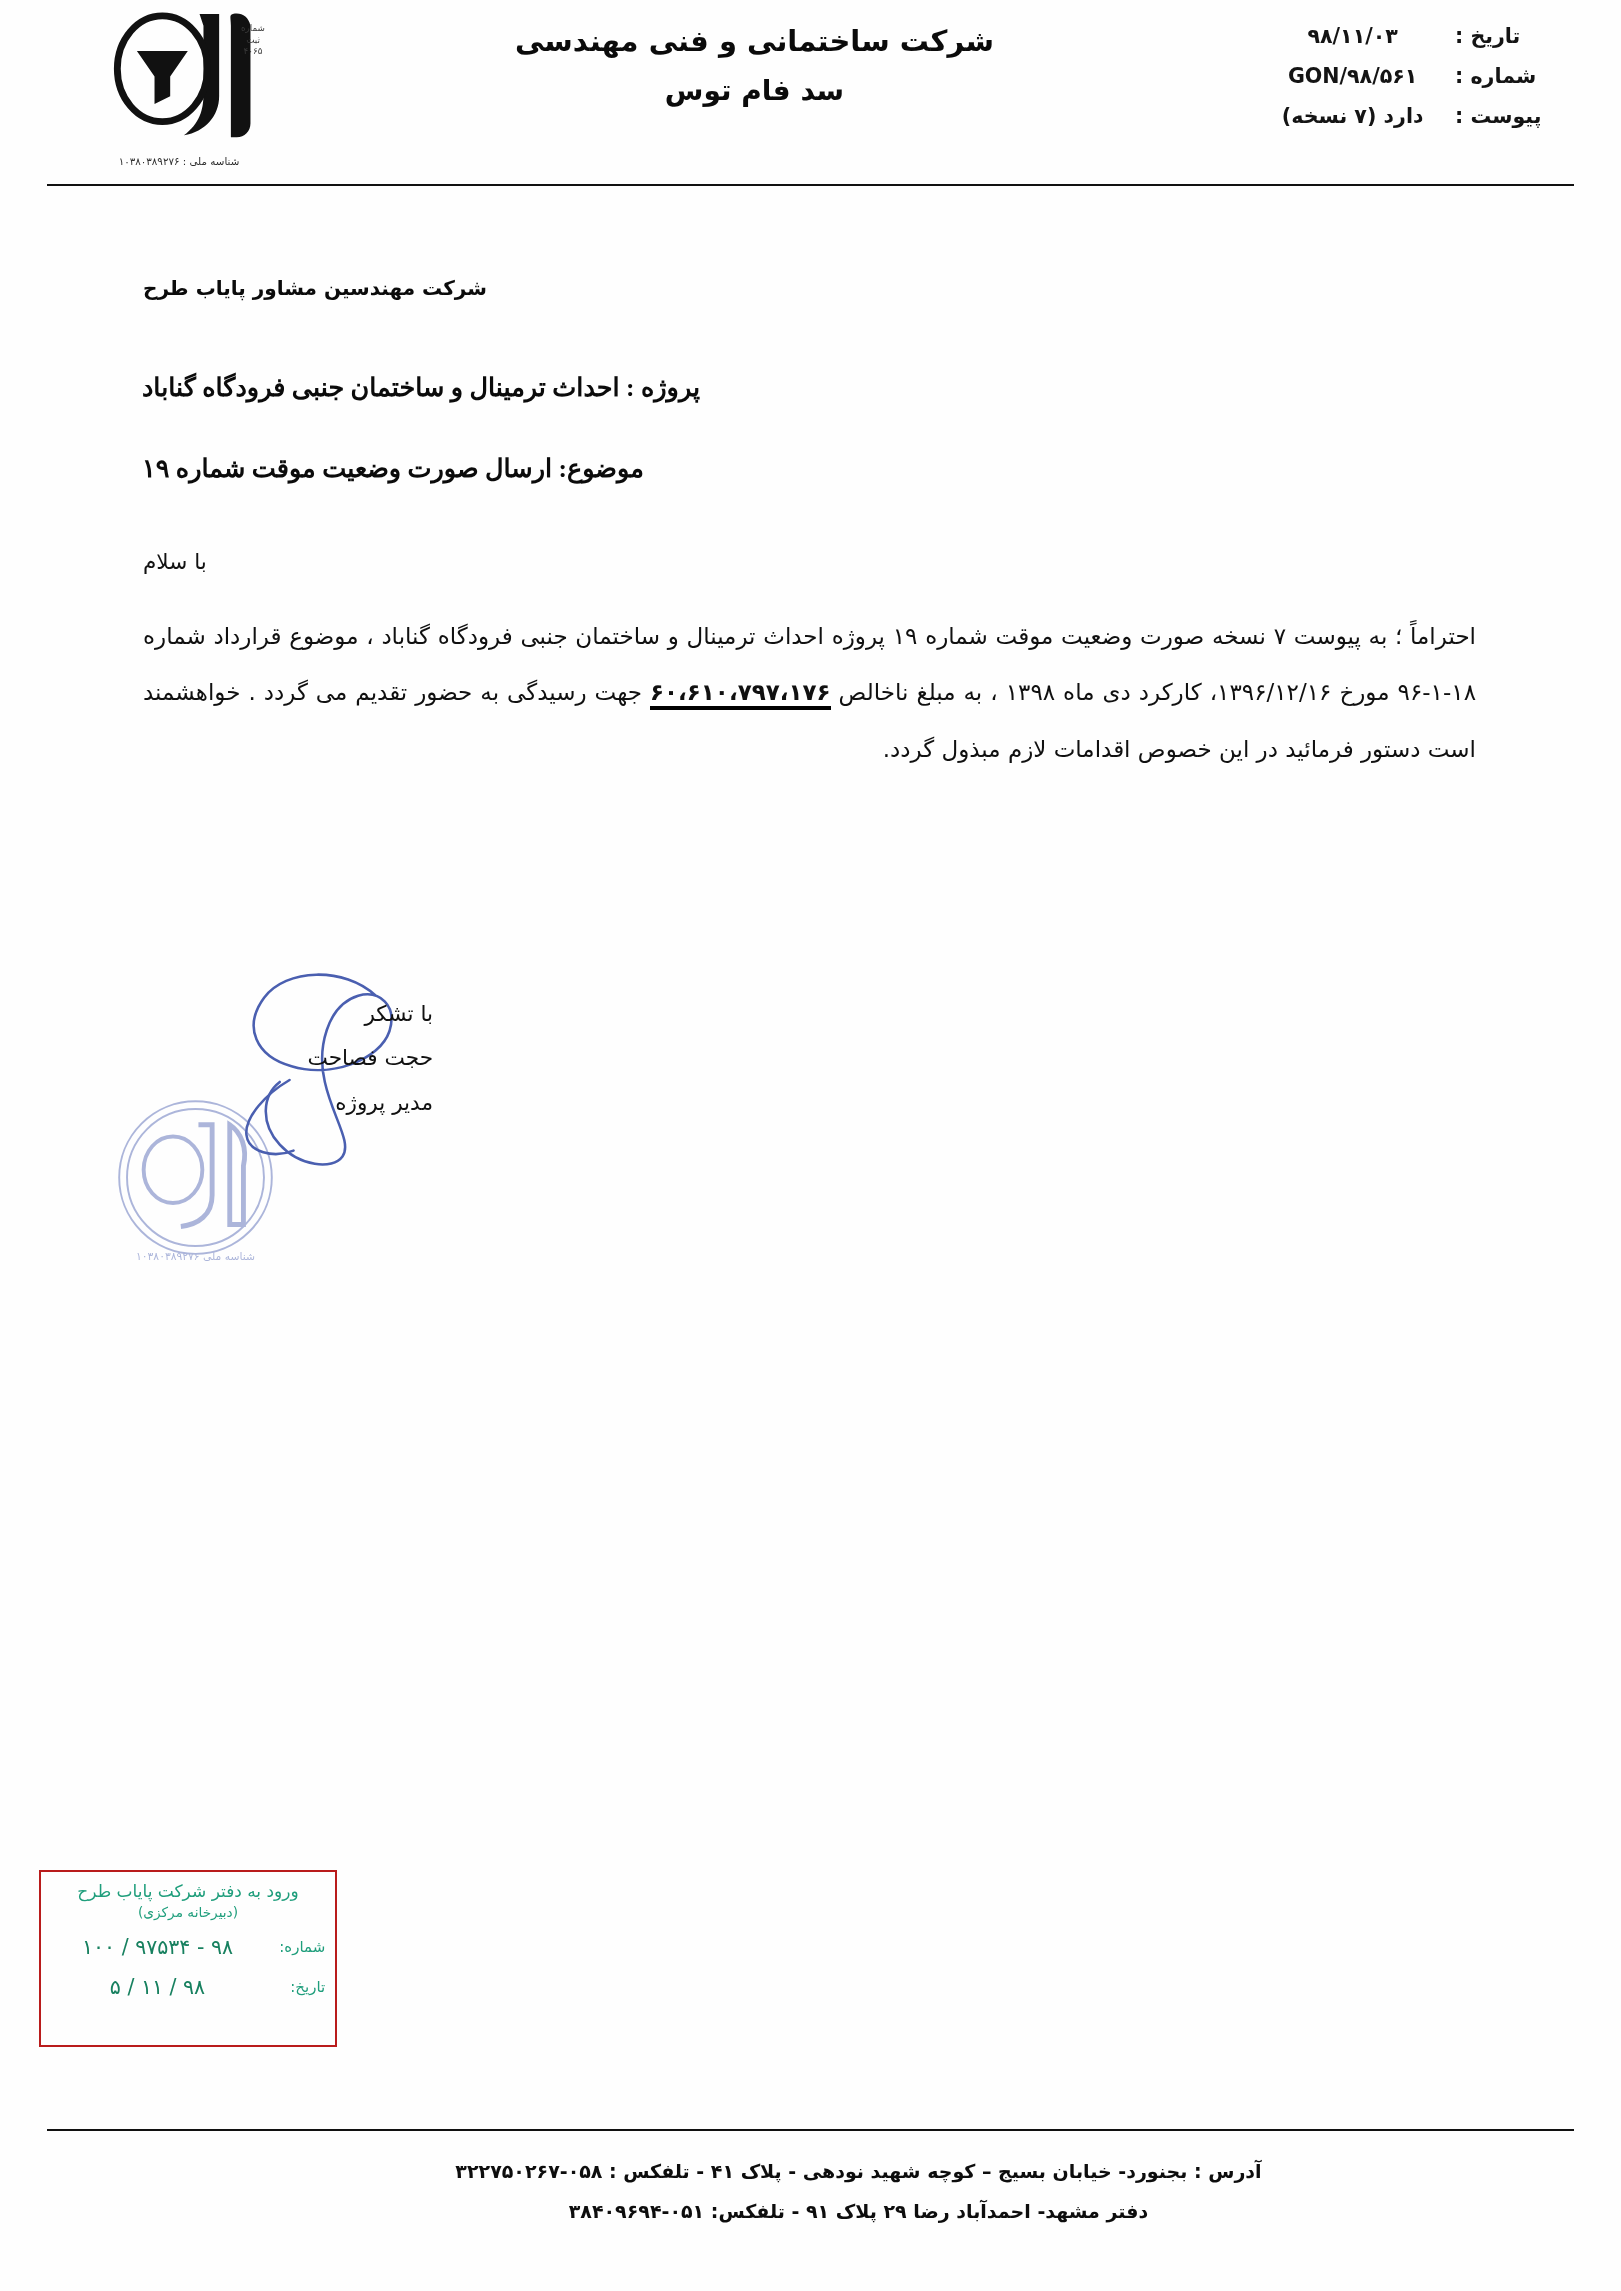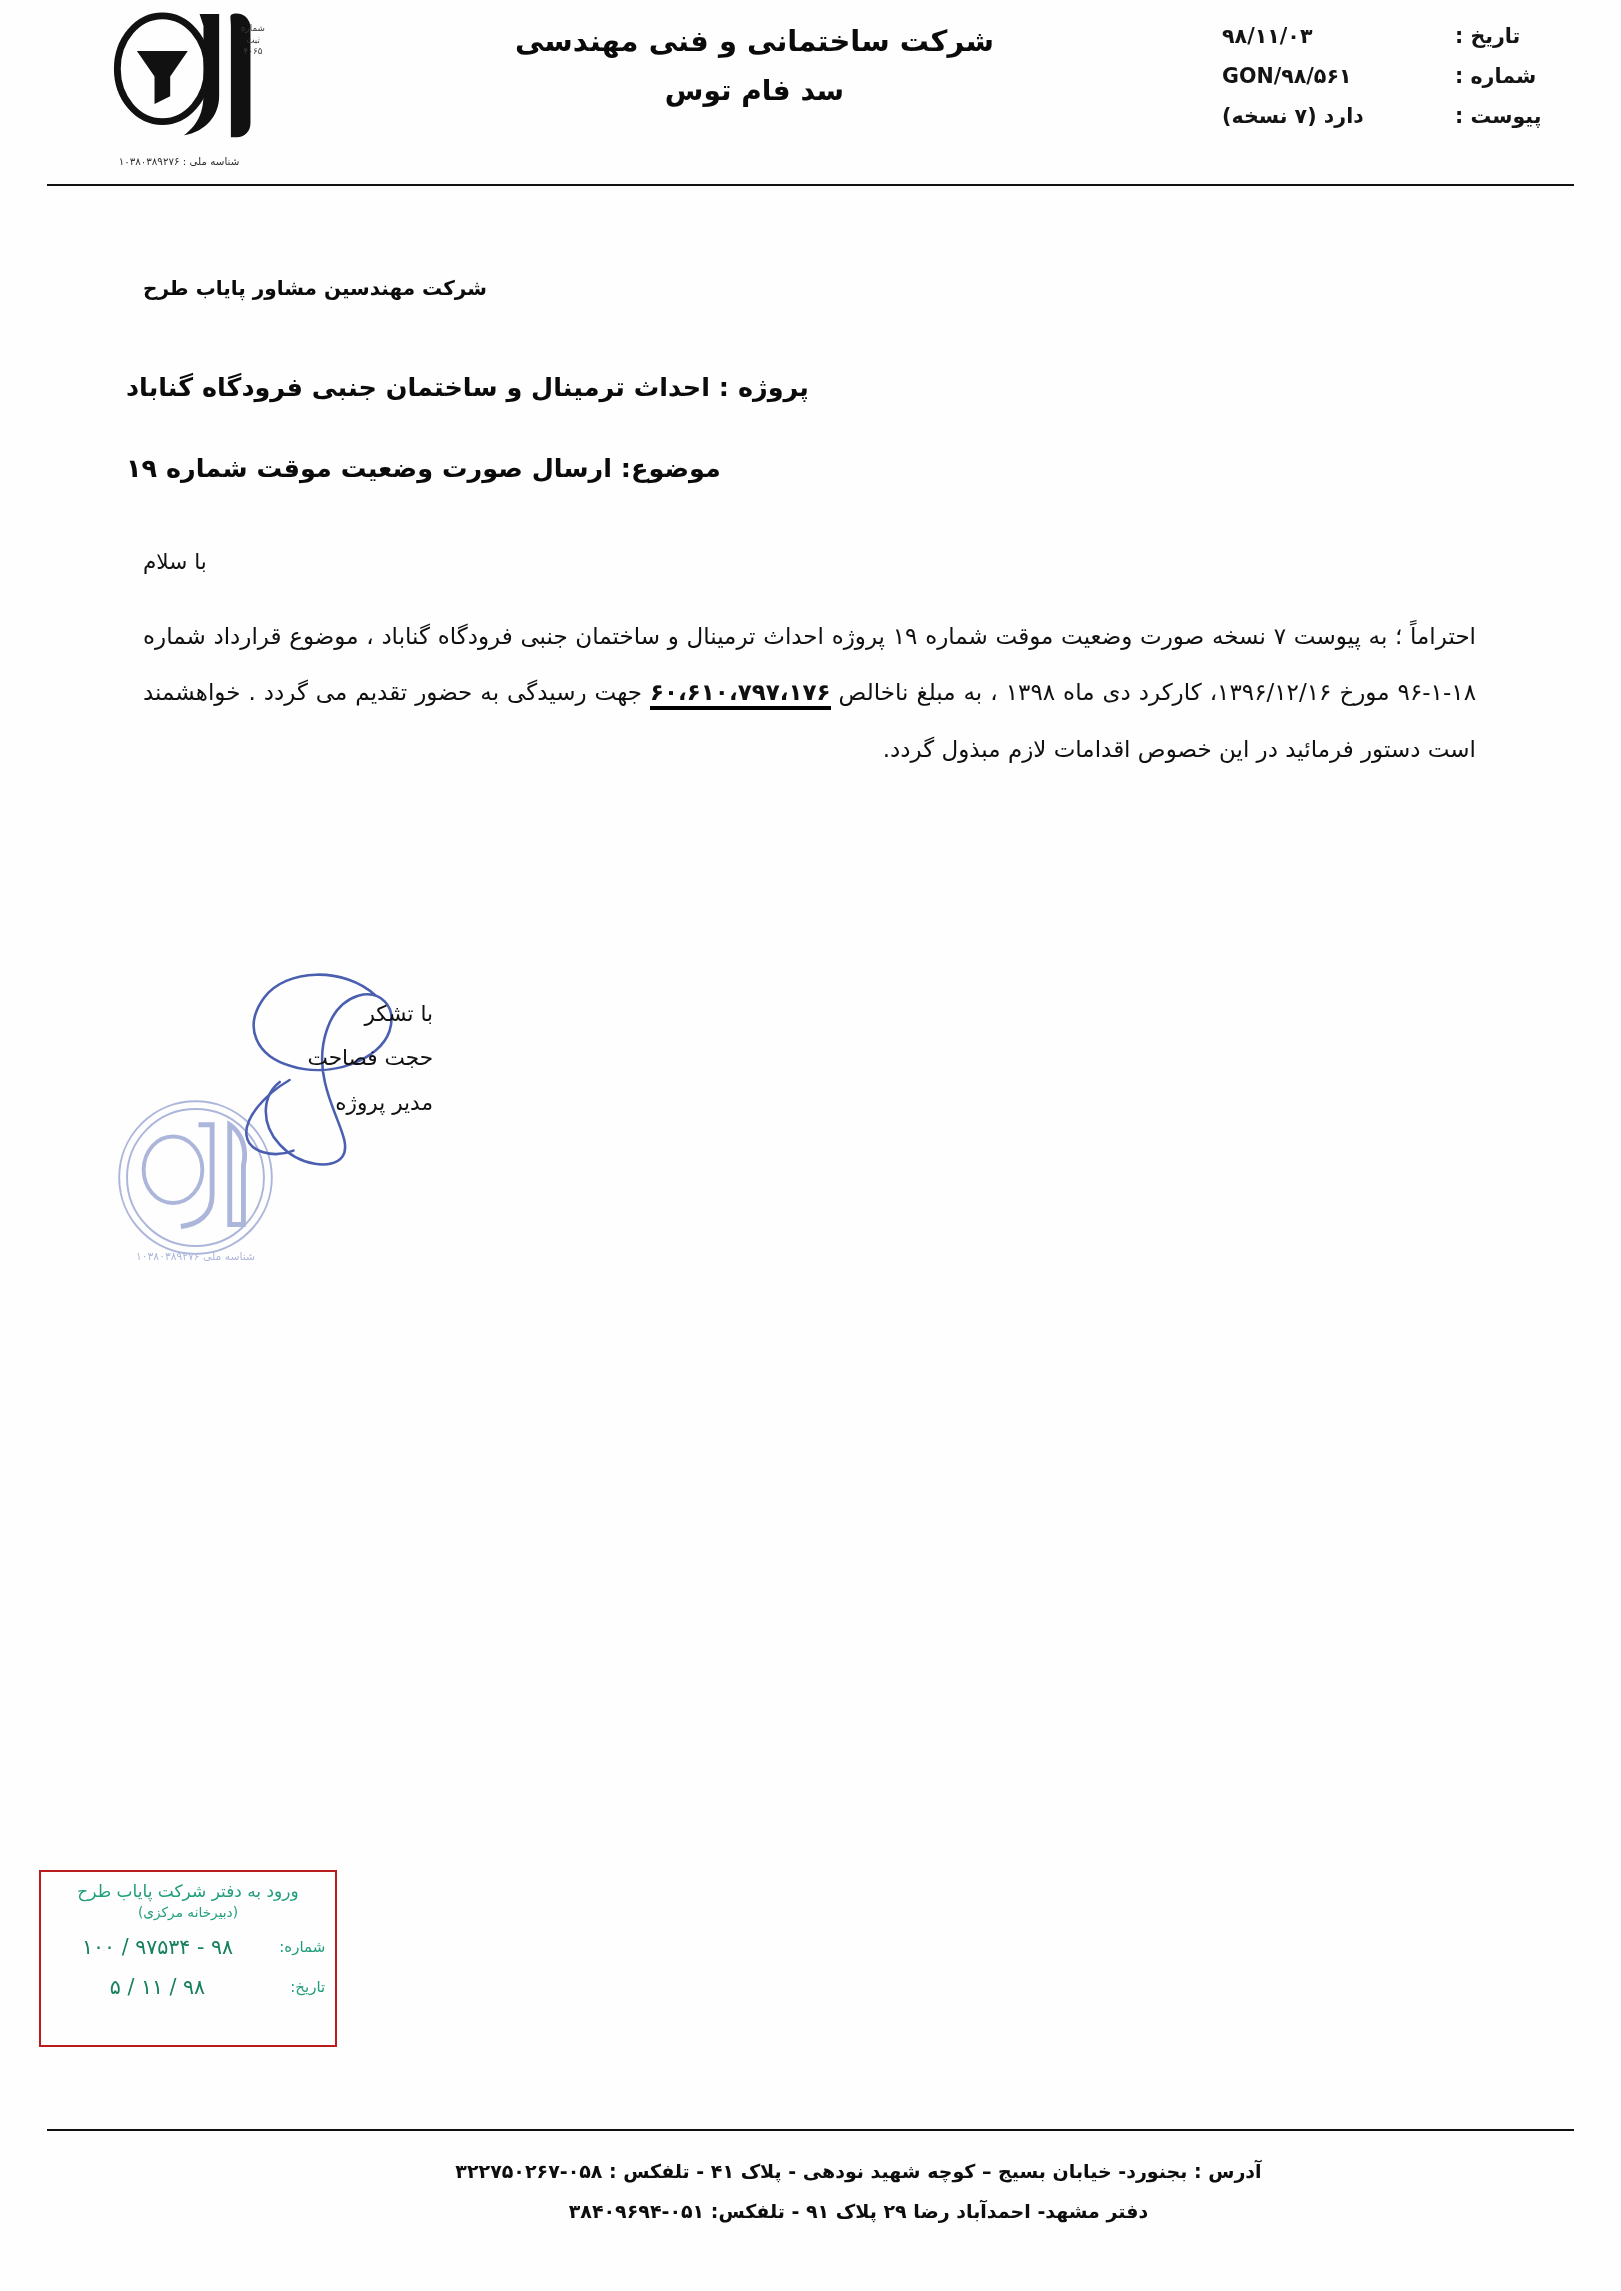--- a/index.html
+++ b/index.html
@@ -44,23 +44,24 @@
     display: flex;
     justify-content: flex-start;
   }
   .lh-meta .lbl {
     width: 90px;
     text-align: left;
     padding-left: 5.9px;
   }
   .lh-meta .val {
     flex: 1;
-    text-align: left;
+    text-align: center;
     direction: ltr;
     padding-right: 9.8px;
+    margin-left: 44px;
   }
   .lh-title {
     position: absolute;
     top: 15.7px;
     left: 0;
     width: 1509px;
     text-align: center;
     font-size: 29px;
     font-weight: bold;
     line-height: 1.75;
@@ -114,26 +115,27 @@
     right: 0;
     width: 1478px;
     text-align: left;
     font-size: 20px;
     font-weight: bold;
     color: #0b0b0b;
     direction: rtl;
   }
   .subject-line {
     position: absolute;
-    right: 17px;
+    right: 1px;
     width: 1478px;
     text-align: left;
     direction: rtl;
     font-weight: bold;
     color: #0b0b0b;
+    font-family: Liberation Serif, serif;
   }
   .proj { top: 372px; font-size: 25.5px; }
   .subj { top: 453px; font-size: 25.5px; }
 
   .salutation {
     position: absolute;
     top: 549px;
     right: 0;
     width: 1478px;
     text-align: left;

